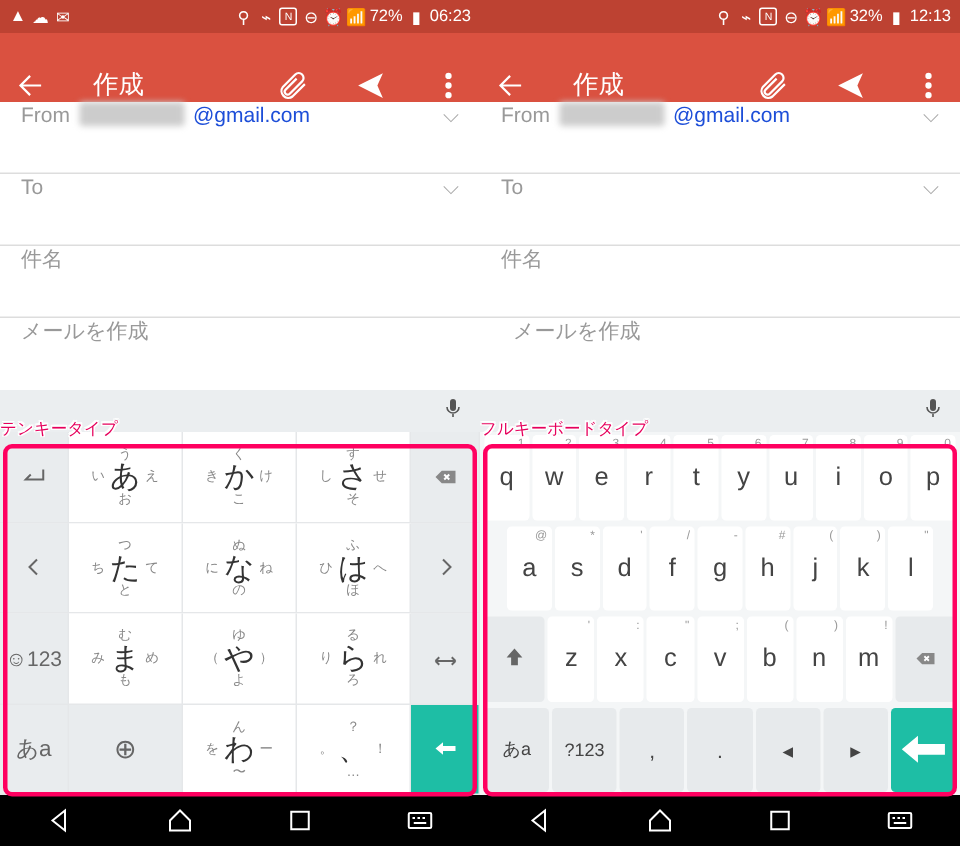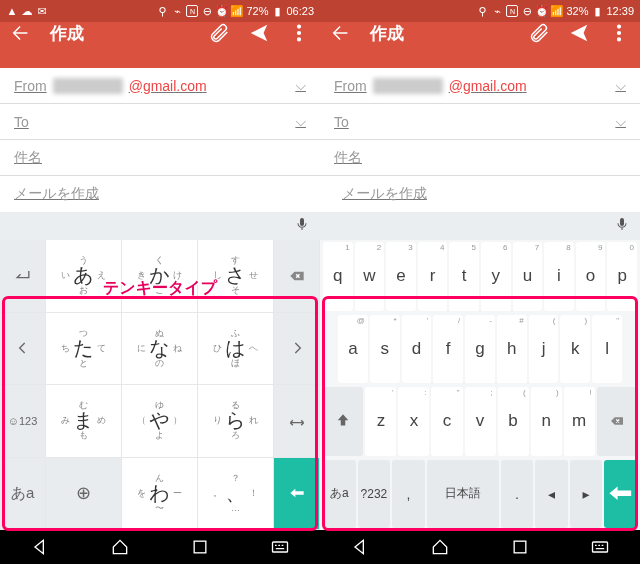--- a/index.html
+++ b/index.html
@@ -2,31 +2,31 @@
 <html><head>
 <meta charset="utf-8">
 <style>
   * { box-sizing: border-box; margin: 0; padding: 0; font-family: sans-serif; }
   body { background: #000; width: 640px; height: 564px; overflow: hidden; display: flex; }
   .phone { width: 320px; height: 564px; display: flex; flex-direction: column; background: #fff; position: relative; }
   .statusbar { height: 22px; background: #bd4232; display: flex; align-items: center; justify-content: space-between; color: #fff; font-size: 11px; padding: 0 6px; }
   .status-left, .status-right { display: flex; align-items: center; gap: 3px; }
   .status-right span { font-size: 11px; }
   .si { width: 12px; height: 12px; display: inline-flex; align-items: center; justify-content: center; font-size: 11px; }
-  .appbar { height: 46px; background: #da5140; display: flex; align-items: flex-start; color: #fff; padding: 0 10px; gap: 18px; font-weight: bold; }
+  .appbar { height: 46px; background: #da5140; display: flex; align-items: flex-end; color: #fff; padding: 0 10px; gap: 30px; }
   .appbar .title { flex: 1; font-size: 17px; }
   .appbar .ic { width: 22px; height: 22px; display: flex; align-items: center; justify-content: center; }
   .form { background: #fff; }
-  .row { height: 36px; display: flex; align-items: center; padding: 0 14px; border-bottom: 1px solid #ddd; color: #777; font-size: 14px; gap: 6px; text-decoration: underline; }
+  .row { height: 48px; display: flex; align-items: flex-start; padding: 0 14px; border-bottom: 1px solid #ddd; color: #777; font-size: 14px; gap: 6px; }
   .row .lbl { color: #999; }
-  .row .val { color: #ef4444; }
+  .row .val { color: #1d4ed8; }
   .row .blur { display:inline-block; width: 70px; height: 16px; background: #ccc; filter: blur(2px); border-radius: 2px; }
   .row .chev { margin-left: auto; color: #aaa; }
   .row.nodiv { border-bottom: none; }
-  .kb-label { position: absolute; top: 278px; width: 100%; text-align: center; font-size: 16px; font-weight: bold; color: #e6005c; text-shadow: -1px 0 #fff,1px 0 #fff,0 -1px #fff,0 1px #fff,-1px -1px #fff,1px 1px #fff,-1px 1px #fff,1px -1px #fff; z-index: 5;}
+  .kb-label { position: absolute; top: 278px; width: 100%; font-size: 11px; font-weight: normal; color: #e6005c; text-shadow: -1px 0 #fff,1px 0 #fff,0 -1px #fff,0 1px #fff,-1px -1px #fff,1px 1px #fff,-1px 1px #fff,1px -1px #fff; z-index: 5;}
   .kb-frame { position: absolute; left: 2px; right: 2px; top: 296px; bottom: 33px; border: 3px solid #ff0060; border-radius: 6px; pointer-events:none; z-index: 6;}
   .kb-toolbar { height: 28px; background: #ebeef0; display: flex; align-items:center; padding-right: 10px; }
   .kb-toolbar .mic { margin-left: auto; }
   .keyboard { background: #f4f6f7; flex: 1; display: flex; flex-direction: column; }
   
   .tenkey { display: grid; grid-template-columns: 46px 1fr 1fr 1fr 46px; grid-template-rows: repeat(4, 1fr); flex: 1; }
   .tk { border: none; background: #fff; display: flex; flex-direction: column; align-items: center; justify-content: center; font-size: 10px; color: #666; border-right: 1px solid #e5e7e9; border-bottom: 1px solid #e5e7e9; position: relative; }
   .tk.side { background: #e9ecee; }
   .tk .cross { display: grid; grid-template-columns: 14px 22px 14px; grid-template-rows: 10px 20px 10px; align-items:center; justify-items:center;}
   .tk .cross .t{grid-column:2;grid-row:1;font-size:9px;color:#888;}
@@ -196,21 +196,21 @@
             <span class="r">へ</span>
             <span class="b">ほ</span>
           </div>
         </div>
         <div class="tk side">
           <svg viewBox="0 0 24 24">
             <path d="M10 6l6 6-6 6" stroke="#666"></path>
           </svg>
         </div>
         <div class="tk side">
-          <span style="font-size:11px;color:#666">☺123</span>
+          <span style="font-size:14px;color:#666">☺123</span>
         </div>
         <div class="tk">
           <div class="cross">
             <span class="t">む</span>
             <span class="l">み</span>
             <span class="c">ま</span>
             <span class="r">め</span>
             <span class="b">も</span>
           </div>
         </div>
@@ -298,21 +298,21 @@
     <div class="status-left"></div>
     <div class="status-right">
       <span class="si">⚲</span>
       <span class="si">⌁</span>
       <span class="si" style="border:1px solid #fff;border-radius:2px;font-size:7px;padding:0 1px;">N</span>
       <span class="si">⊖</span>
       <span class="si">⏰</span>
       <span class="si">📶</span>
       <span>32%</span>
       <span class="si">▮</span>
-      <span>12:39</span>
+      <span>12:13</span>
     </div>
   </div>
   <div class="appbar">
     <div class="ic">
         <svg viewBox="0 0 24 24">
           <path d="M19 12H5m6-7l-7 7 7 7" stroke="#fff"></path>
         </svg>
       </div>
     <div class="title">作成</div>
     <div class="ic">
@@ -345,20 +345,21 @@
       <span class="chev">⌵</span>
     </div>
     <div class="row">
       <span class="lbl">件名</span>
     </div>
     <div class="row nodiv">
       <span style="color:#555;border-left:1px solid #555;padding-left:1px;"></span>
       <span class="lbl">メールを作成</span>
     </div>
   </div>
+  <div class="kb-label">フルキーボードタイプ</div>
   <div class="kb-frame"></div>
   <div class="kb-toolbar">
     <div class="mic"><svg width="16" height="16" viewBox="0 0 24 24">
           <rect x="9" y="3" width="6" height="12" rx="3" fill="#555" stroke="none"></rect>
           <path d="M6 11a6 6 0 0012 0M12 18v3" stroke="#555"></path>
         </svg></div>
   </div>
   <div class="keyboard qwerty" id="qwerty-kb">
       <div class="qrow">
         <div class="qk"><span class="sup">1</span>q</div>
@@ -398,23 +399,22 @@
         <div class="qk"><span class="sup">!</span>m</div>
         <div class="qk bksp">
           <svg viewBox="0 0 24 24">
             <path d="M20 7H9l-5 5 5 5h11z" fill="#888" stroke="none"></path>
             <path d="M11 10l4 4m0-4l-4 4" stroke="#fff"></path>
           </svg>
         </div>
       </div>
       <div class="qrow">
         <div class="qk fn mode">あa</div>
-        <div class="qk fn mode">?232</div>
+        <div class="qk fn mode">?123</div>
         <div class="qk fn">,</div>
-        <div class="qk fn lang" style="flex:2.2">日本語</div>
         <div class="qk fn">.</div>
         <div class="qk fn">◂</div>
         <div class="qk fn">▸</div>
         <div class="qk enter">
           <svg viewBox="0 0 24 24">
             <path d="M4 12l6-5v3h10v4H10v3z" fill="#fff" stroke="none"></path>
           </svg>
         </div>
       </div>
     </div>

